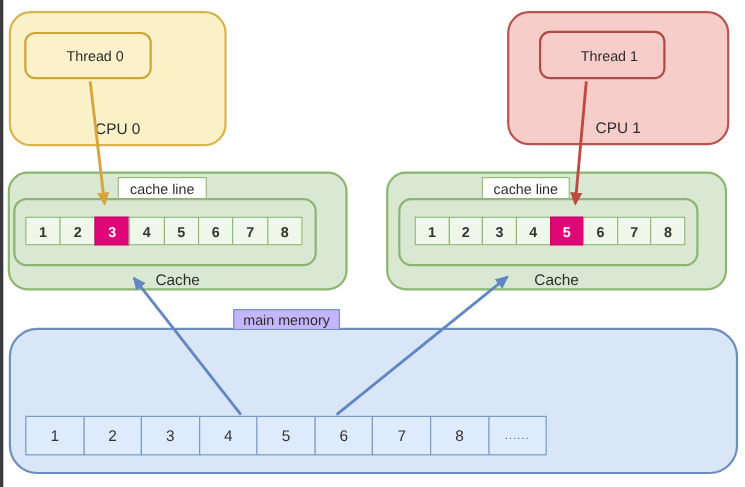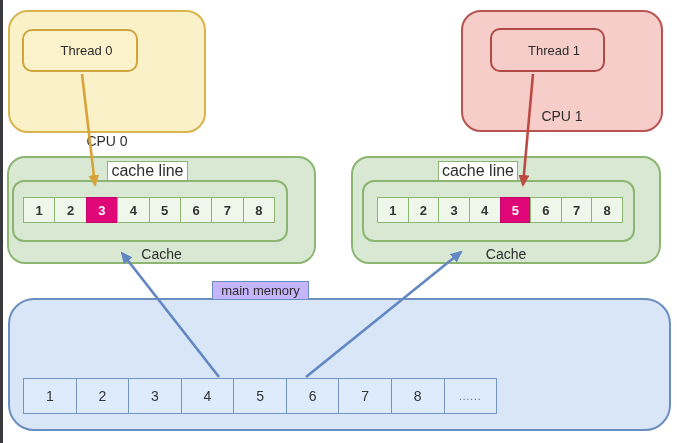--- a/index.html
+++ b/index.html
@@ -12,31 +12,31 @@
   .edge-strip{left:0;top:0;width:3px;height:443px;background:#3a3a3e;}
 
   
   .cpu-box{border-radius:20px;border:2px solid;}
   .cpu0{left:8px;top:10px;width:198px;height:123px;background:#FBF1C8;border-color:#D9B44E;}
   .cpu1{left:461px;top:10px;width:202px;height:122px;background:#F7CDCA;border-color:#B85450;}
   .thread-box{border-radius:10px;border:2px solid;display:flex;align-items:center;justify-content:center;font-size:13px;padding-left:13px;}
   .thread0{left:22px;top:29px;width:116px;height:43px;background:#FBF2CC;border-color:#CEA43B;}
   .thread1{left:478px;top:28px;width:115px;height:44px;background:#F7CDCA;border-color:#B04A44;margin-left:12px;}
   .cpu-label{font-size:14px;text-align:center;}
-  .cpu0-label{left:8px;top:109px;width:198px;margin-top:24px;}
+  .cpu0-label{left:8px;top:109px;width:198px;}
   .cpu1-label{left:461px;top:108px;width:202px;}
 
   
   .cache-outer{border-radius:18px;border:2px solid #8CB571;background:#D8E8D2;}
   .cache-left{left:7px;top:156px;width:309px;height:108px;}
   .cache-right{left:351px;top:156px;width:310px;height:108px;}
   .cache-inner{border-radius:12px;border:2px solid #8CB571;}
   .cache-inner-left{left:12px;top:180px;width:276px;height:62px;}
   .cache-inner-right{left:362px;top:180px;width:273px;height:62px;}
-  .cacheline-label{background:#ffffff;border:1.5px solid #8CB571;font-size:16px;
+  .cacheline-label{background:#ffffff;border:1.5px solid #8CB571;font-size:13px;
     display:flex;align-items:center;justify-content:center;z-index:3;}
   .cacheline-label-left{left:107px;top:161px;width:81px;height:20px;}
   .cacheline-label-right{left:438px;top:161px;width:80px;height:20px;}
   .cache-title{font-size:14px;text-align:center;}
   .cache-title-left{left:7px;top:246px;width:309px;}
   .cache-title-right{left:351px;top:246px;width:310px;}
 
   .cell-row{display:flex;z-index:2;}
   .cells-left{left:23px;top:197px;width:252px;height:26px;}
   .cells-right{left:377px;top:197px;width:246px;height:26px;}

